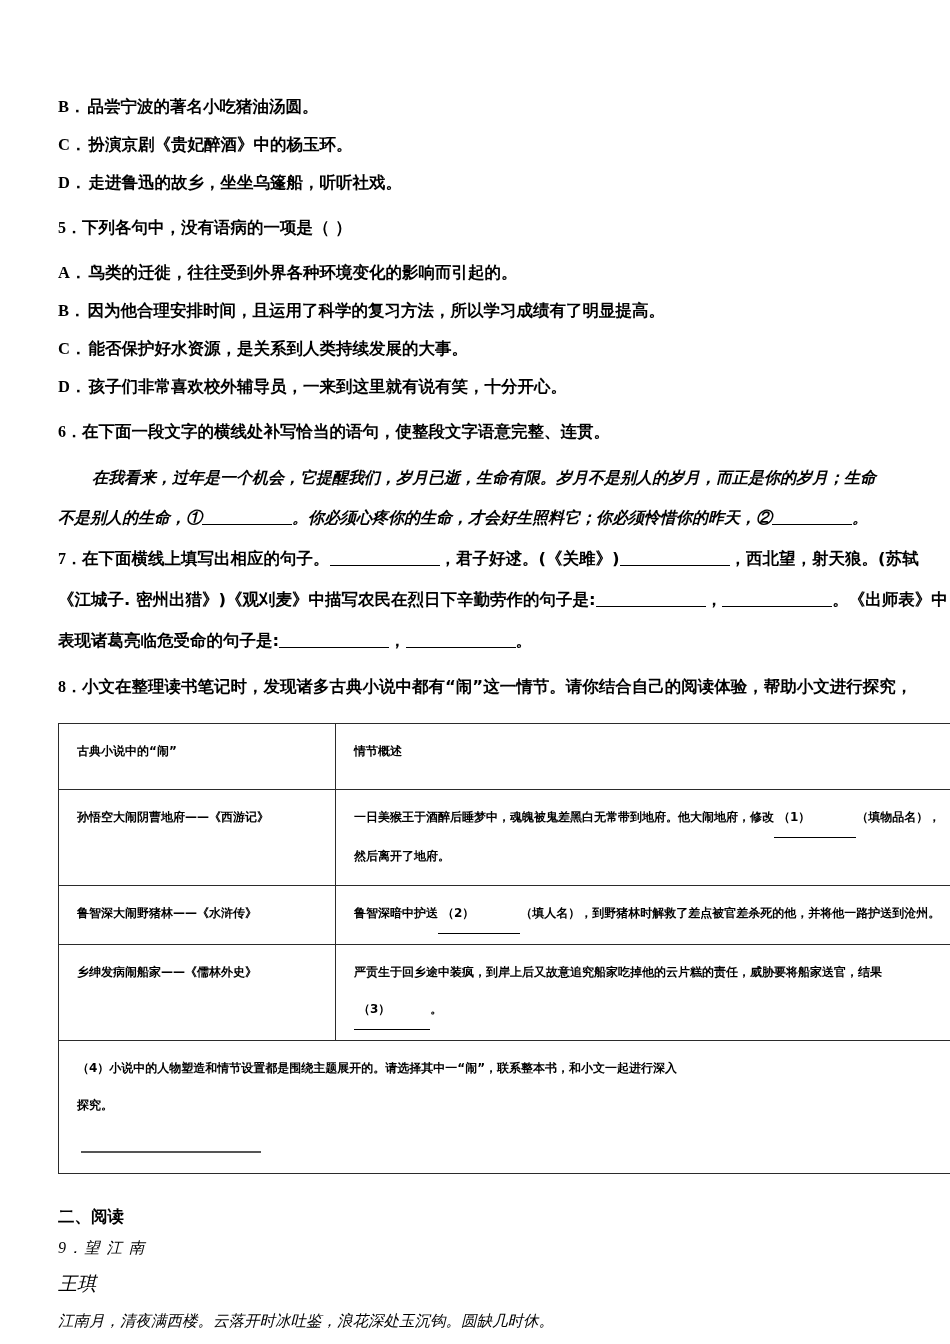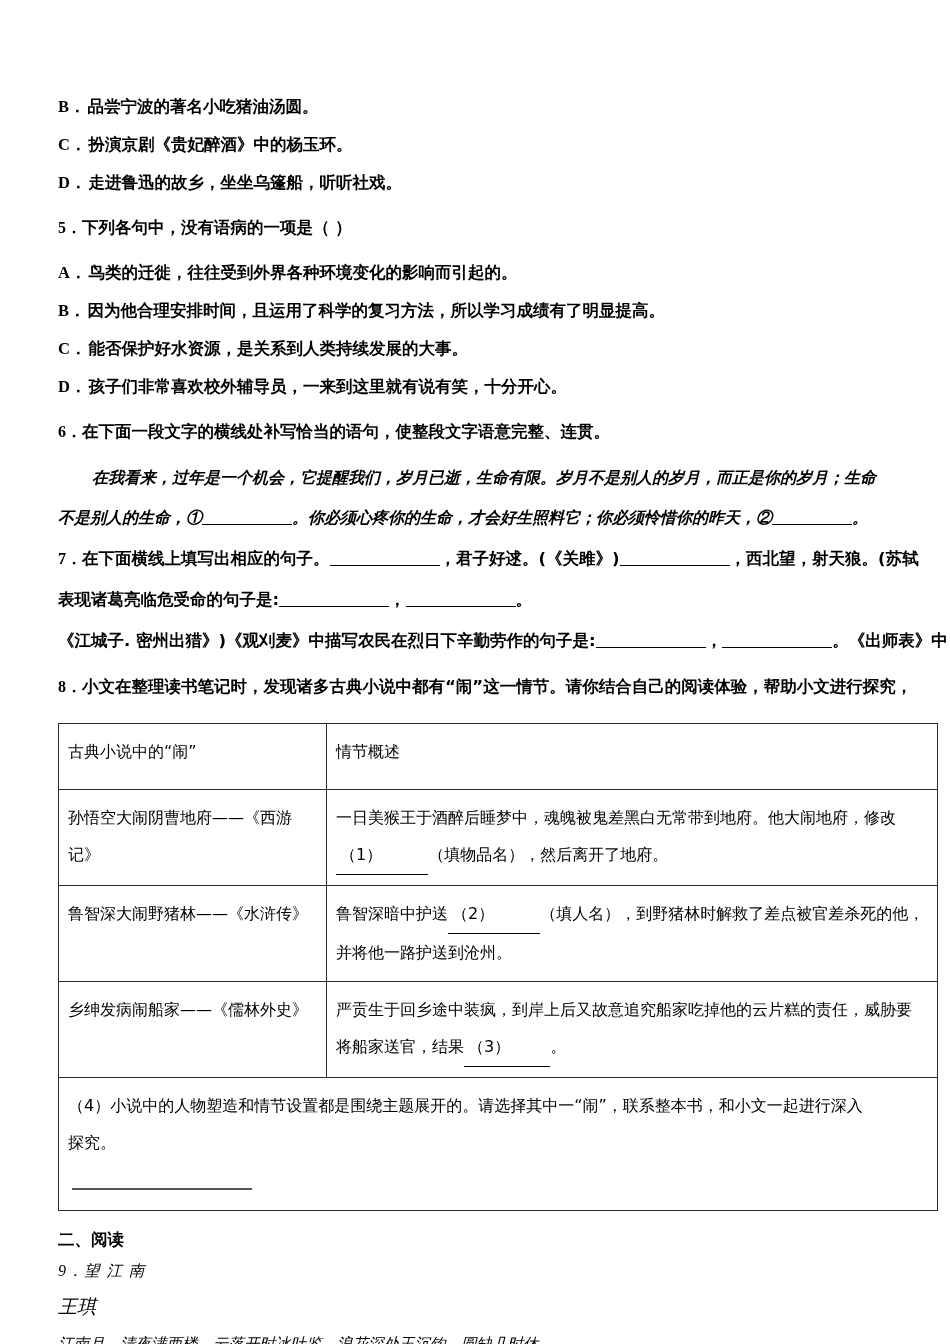--- a/index.html
+++ b/index.html
@@ -102,24 +102,24 @@
   table.novel-table {
     border-collapse: collapse;
     width: 859px;
     margin-top: 10px;
     margin-left: 0px;
     table-layout: fixed;
   }
   table.novel-table td {
     border: 1.5px solid #2b2b2b;
     vertical-align: top;
-    padding: 9px 10px 10px 9px;
-    font-size: 16px;
+    padding: 9px 10px 10px 18px;
+    font-size: 12px;
     line-height: 37px;
-    font-weight: normal;
+    font-weight: bold;
   }
   td.col-left  { width: 248px; }
   td.col-right { width: 591px; }
   td.head { height: 46px; }
   td.head-cell { line-height: 30px; padding-top: 11px; }
   td.last-row { padding-bottom: 6px; margin-left: 31px; }
 
   .cell-underline {
     display: block;
     width: 180px;
@@ -128,21 +128,21 @@
     margin-top: 26px;
     margin-bottom: 10px;
     margin-left: 4px;
   }
 
   
   .sec-head {
     font-size: 16.5px;
     font-weight: bold;
     line-height: 30px;
-    margin-top: 14px;
+    margin-top: 28px;
   }
   .poem-title {
     font-family: "DejaVu Serif", serif;
     font-style: italic;
     font-size: 15.5px;
     line-height: 32px;
     letter-spacing: 1px;
   }
   .poem-author {
     font-family: "DejaVu Serif", serif;
@@ -197,24 +197,24 @@
       <span class="indent"></span><span>在我看来，过年是一个机会，它提醒我们，岁月已逝，生命有限。岁月不是别人的岁月，而正是你的岁月；生命</span>
     </div>
     <div class="passage kai">
       <span>不是别人的生命，①</span><span class="blank w90"></span><span>。你必须心疼你的生命，才会好生照料它；你必须怜惜你的昨天，②</span><span class="blank w80"></span><span>。</span>
     </div>
 
     <div class="dense">
       <span class="qnum">7．</span><span>在下面横线上填写出相应的句子。</span><span class="blank w110"></span><span>，君子好逑。(《关雎》)</span><span class="blank w110"></span><span>，西北望，射天狼。(苏轼</span>
     </div>
     <div class="dense">
+      <span>《江城子. 密州出猎》)《观刈麦》中描写农民在烈日下辛勤劳作的句子是:</span><span class="blank w110"></span><span>，</span><span class="blank w110"></span><span>。《出师表》中</span>
+    </div>
+    <div class="dense">
       <span>表现诸葛亮临危受命的句子是:</span><span class="blank w110"></span><span>，</span><span class="blank w110"></span><span>。</span>
-    </div>
-    <div class="dense">
-      <span>《江城子. 密州出猎》)《观刈麦》中描写农民在烈日下辛勤劳作的句子是:</span><span class="blank w110"></span><span>，</span><span class="blank w110"></span><span>。《出师表》中</span>
     </div>
 
     <div class="q-line nowrap">
       <span class="qnum">8．</span><span>小文在整理读书笔记时，发现诸多古典小说中都有“闹”这一情节。请你结合自己的阅读体验，帮助小文进行探究，</span>
     </div>
 
     <table class="novel-table">
       <tbody>
         <tr>
           <td class="col-left head head-cell">古典小说中的“闹”</td>

